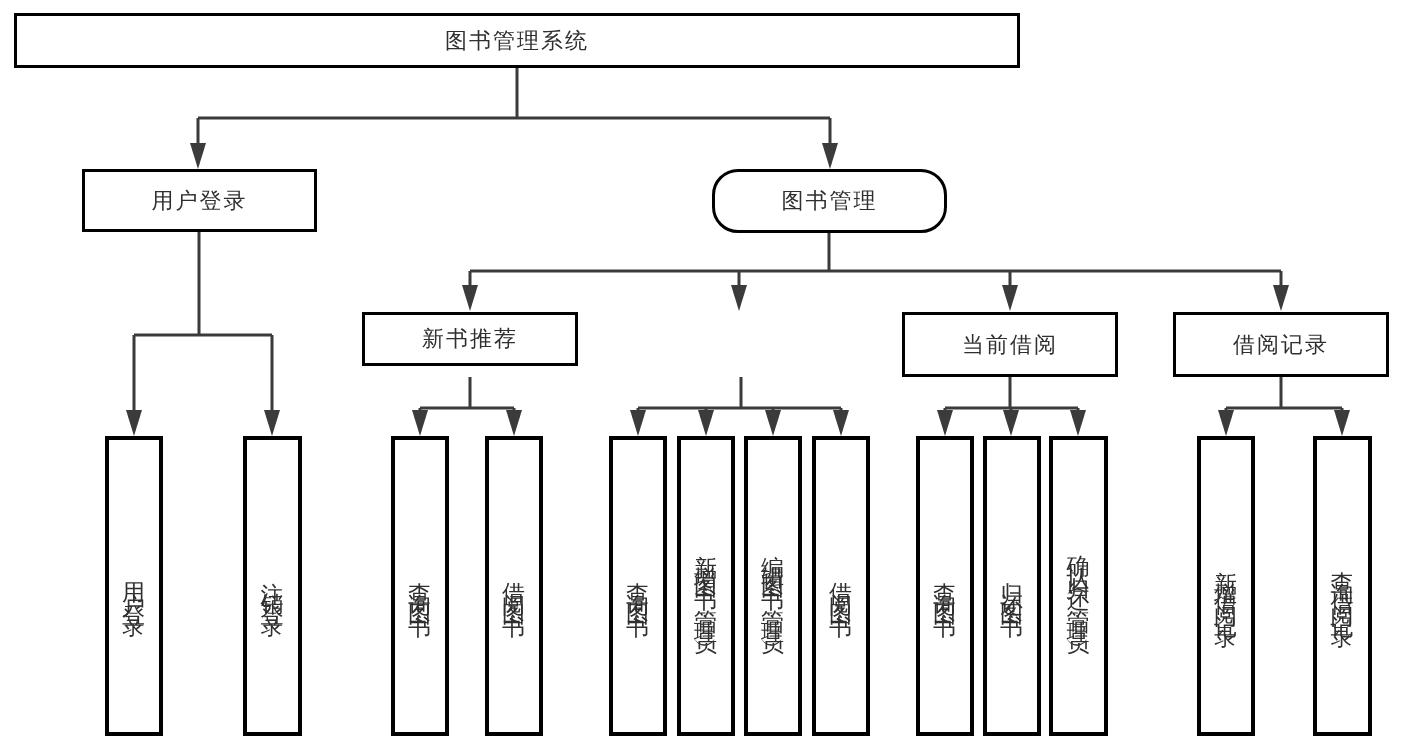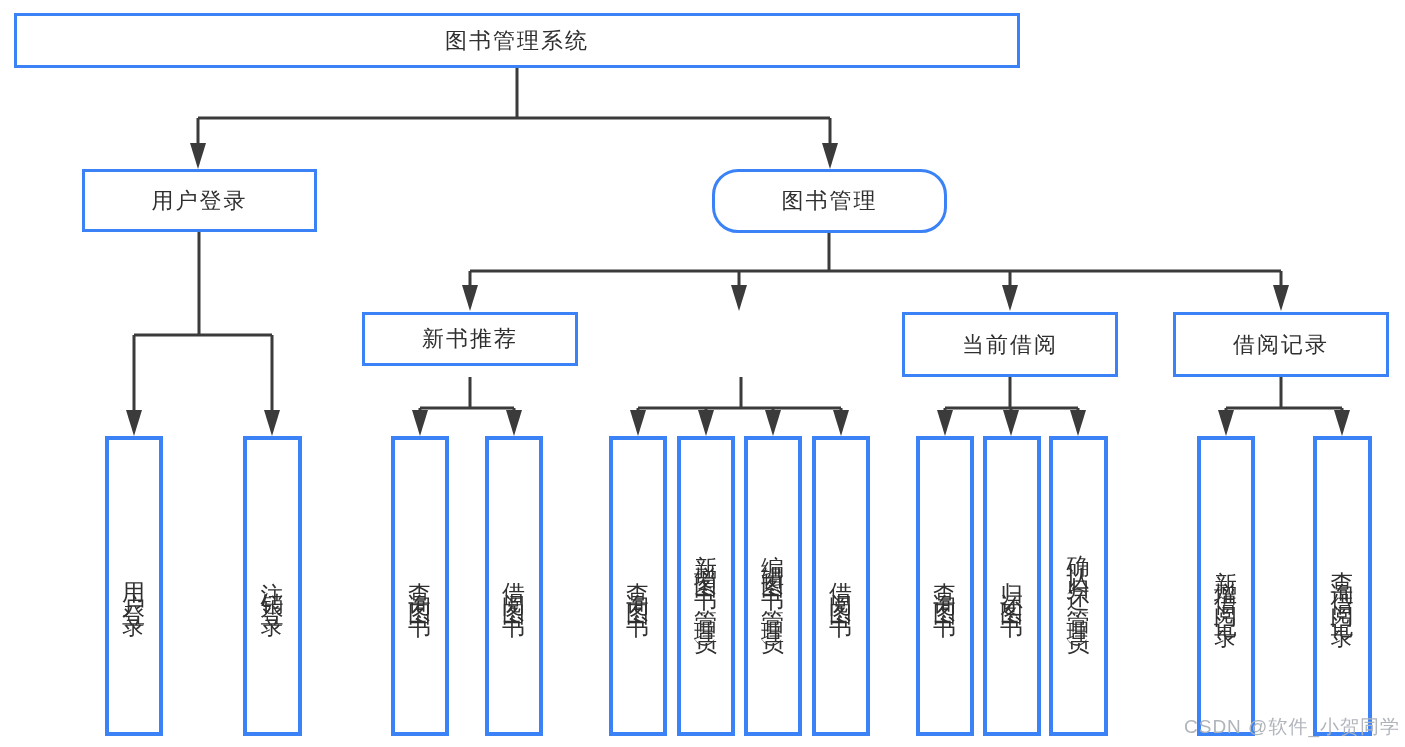--- a/index.html
+++ b/index.html
@@ -15,21 +15,21 @@
   .connectors {
     position: absolute;
     left: 0; top: 0;
     width: 1405px; height: 747px;
     pointer-events: none;
   }
   .box {
     position: absolute;
     box-sizing: border-box;
     background: #ffffff;
-    border: 3px solid #3b82f6;
+    border: 3px solid #000000;
     display: flex;
     align-items: center;
     justify-content: center;
     color: #2f2f2f;
   }
   .box.h {
     font-size: 22px;
     letter-spacing: 2px;
     white-space: nowrap;
   }
@@ -146,15 +146,14 @@
     <span class="vlabel">确认归还（管理员）</span>
   </div>
 
   <div class="box v" style="left:1197px;">
     <span class="vlabel">新增借阅记录</span>
   </div>
   <div class="box v" style="left:1313px; width:59px;">
     <span class="vlabel">查询借阅记录</span>
   </div>
 
-  <div class="watermark">CSDN @软件_小贺同学</div>
 
 </div>
 
 </body></html>

